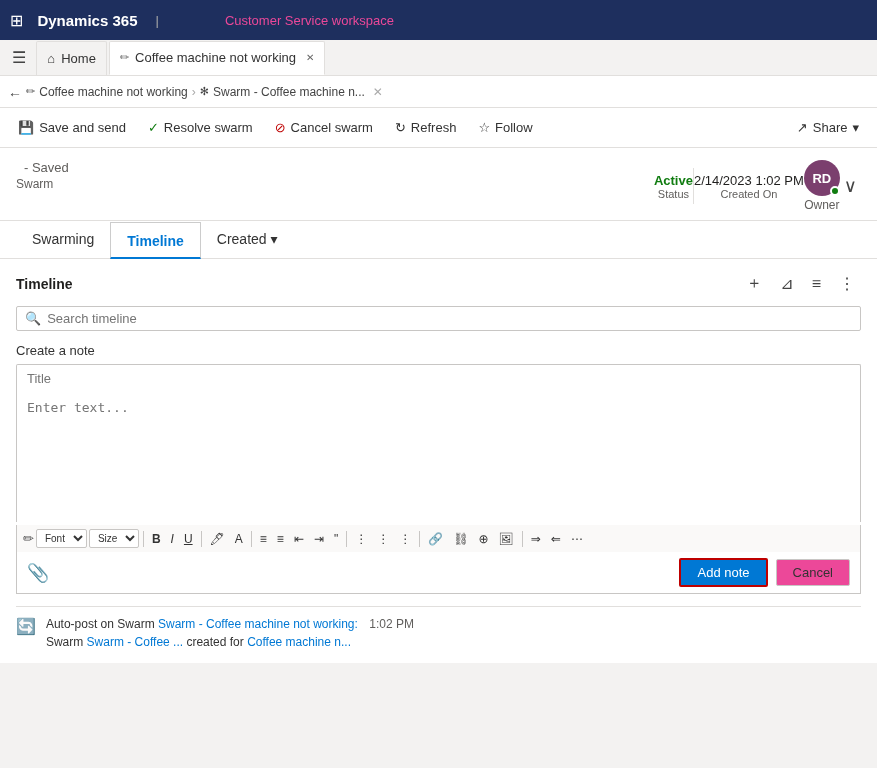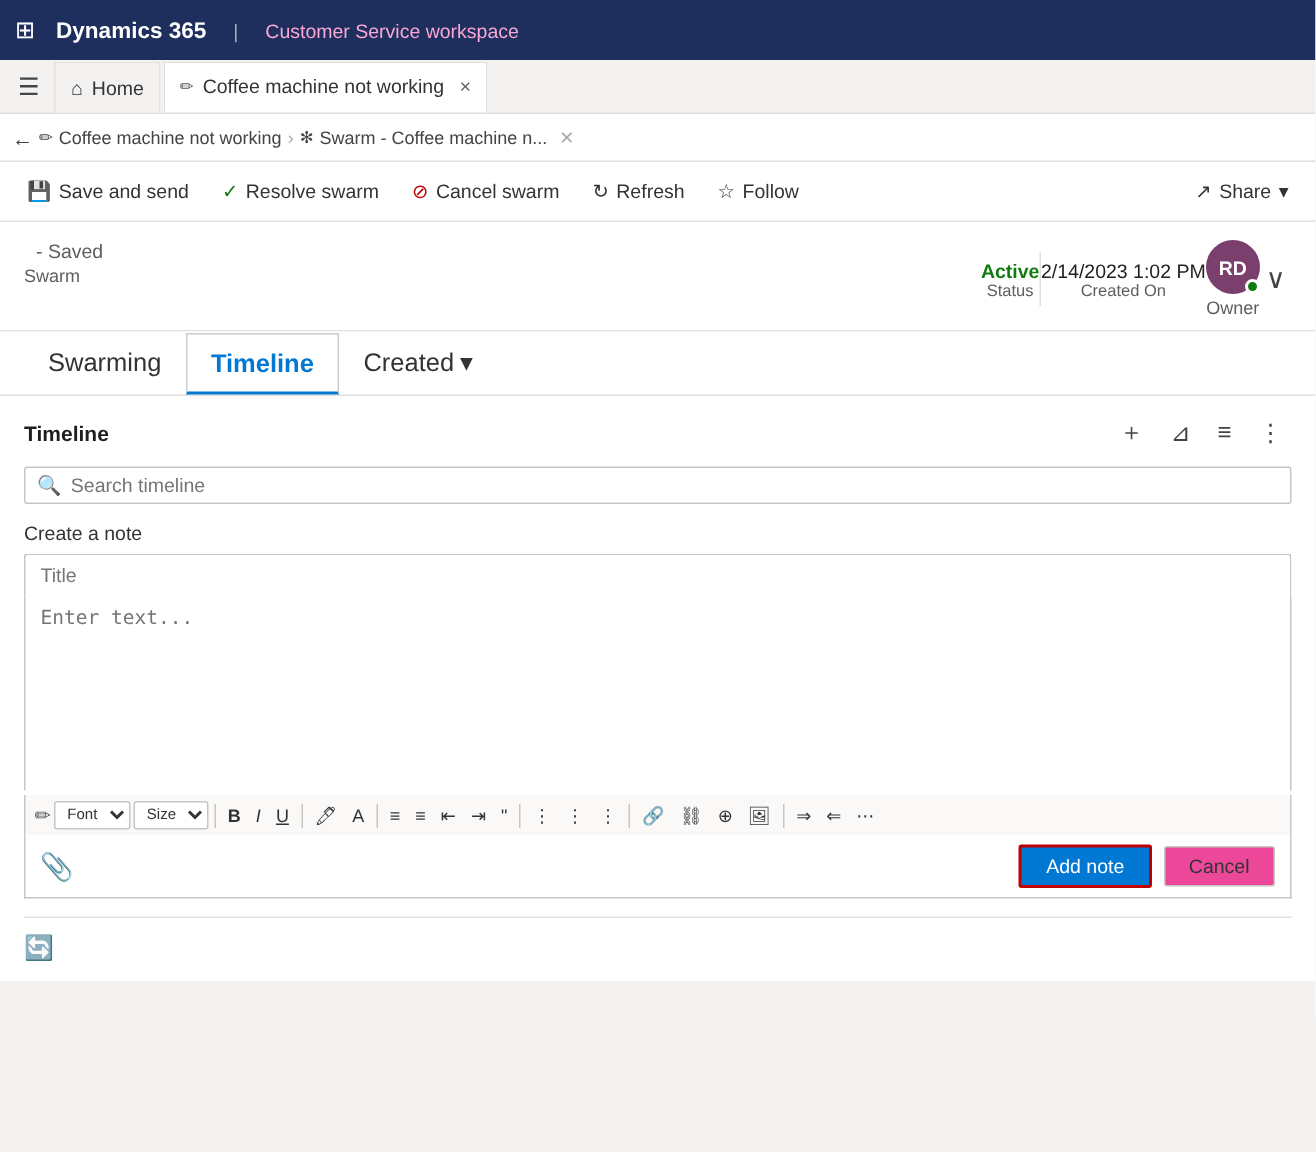--- a/index.html
+++ b/index.html
@@ -11,21 +11,21 @@
       color: white;
       display: flex;
       align-items: center;
       height: 40px;
       padding: 0 10px;
       gap: 10px;
     }
     .top-nav .app-grid-icon { color: white; font-size: 16px; cursor: pointer; margin-right: 4px; }
     .top-nav .brand { font-size: 15px; font-weight: 600; color: white; }
     .top-nav .divider { color: #aaa; margin: 0 8px; }
-    .top-nav .workspace { font-size: 13px; color: #f9a8d4; }
+    .top-nav .workspace { font-size: 13px; color: #ec4899; margin-left: 48px; }
 
     
     .tab-bar {
       background: #f3f2f1;
       display: flex;
       align-items: center;
       height: 36px;
       padding: 0 4px;
       border-bottom: 1px solid #e1dfdd;
       gap: 2px;
@@ -136,21 +136,21 @@
     .tab-nav {
       display: flex;
       align-items: center;
       padding: 0 16px;
       border-bottom: 1px solid #e1dfdd;
       background: #fff;
     }
     .tab-nav-item {
       padding: 10px 16px;
       cursor: pointer;
-      font-size: 17px;
+      font-size: 14px;
       color: #333;
       border-bottom: 2px solid transparent;
       margin-bottom: -1px;
     }
     .tab-nav-item.active {
       color: #0078d4;
       border-bottom: 2px solid #0078d4;
       font-weight: 600;
       border: 1px solid #ccc;
       border-bottom: 2px solid #0078d4;
@@ -466,16 +466,26 @@
     <div class="note-actions-bar">
       <span class="attach-icon">📎</span>
       <div class="note-action-spacer"></div>
       <button class="add-note-btn">Add note</button>
       <button class="cancel-note-btn">Cancel</button>
     </div>
 
     
     <div class="auto-post">
       <span class="auto-post-icon">🔄</span>
+      <div class="auto-post-text">
+        <span>Auto-post on Swarm </span>
+        <a>Swarm - Coffee machine not working:</a>
+        <span style="margin-left:8px; color:#605e5c;">1:02 PM</span>
+        <br>
+        <span>Swarm </span>
+        <a>Swarm - Coffee ...</a>
+        <span> created for </span>
+        <a>Coffee machine n...</a>
+      </div>
     </div>
 
   </div>
 </div>
 
 </body></html>

